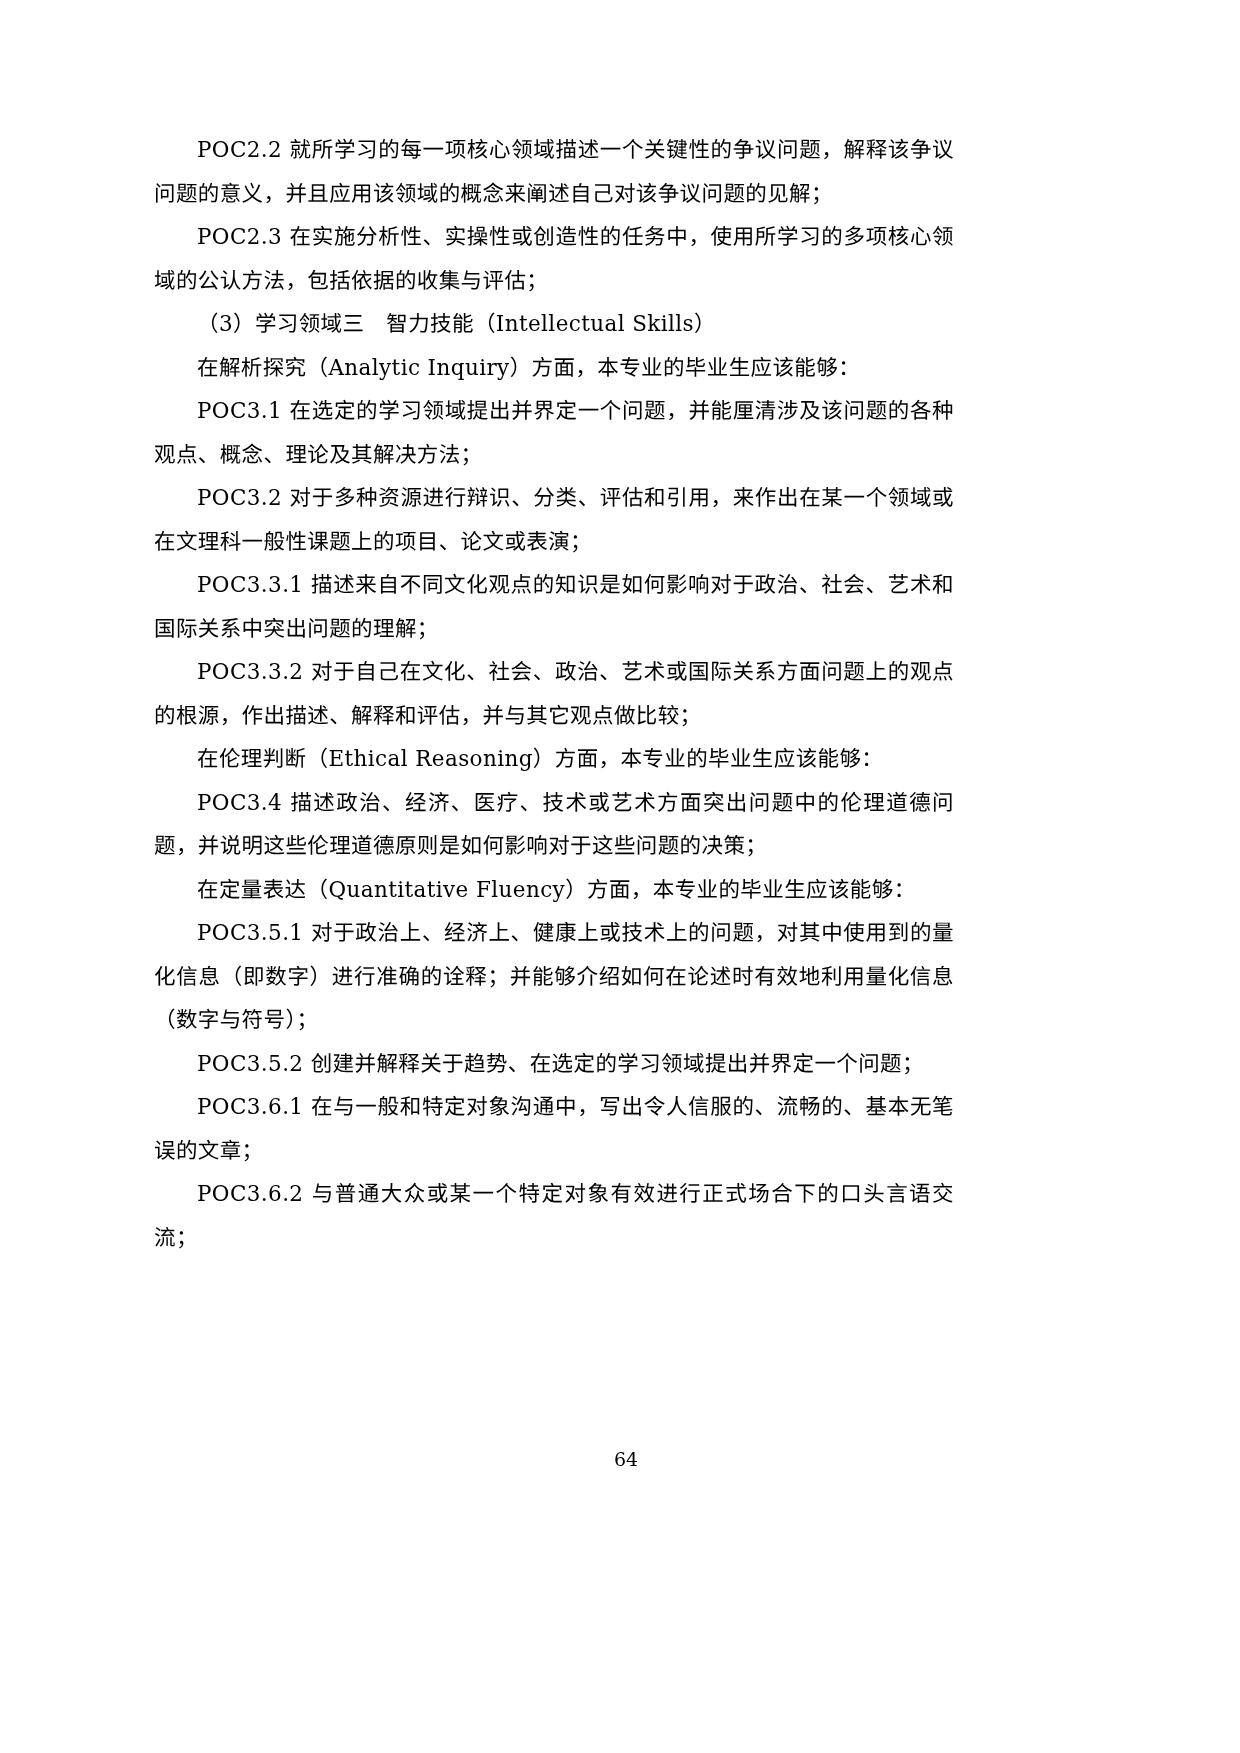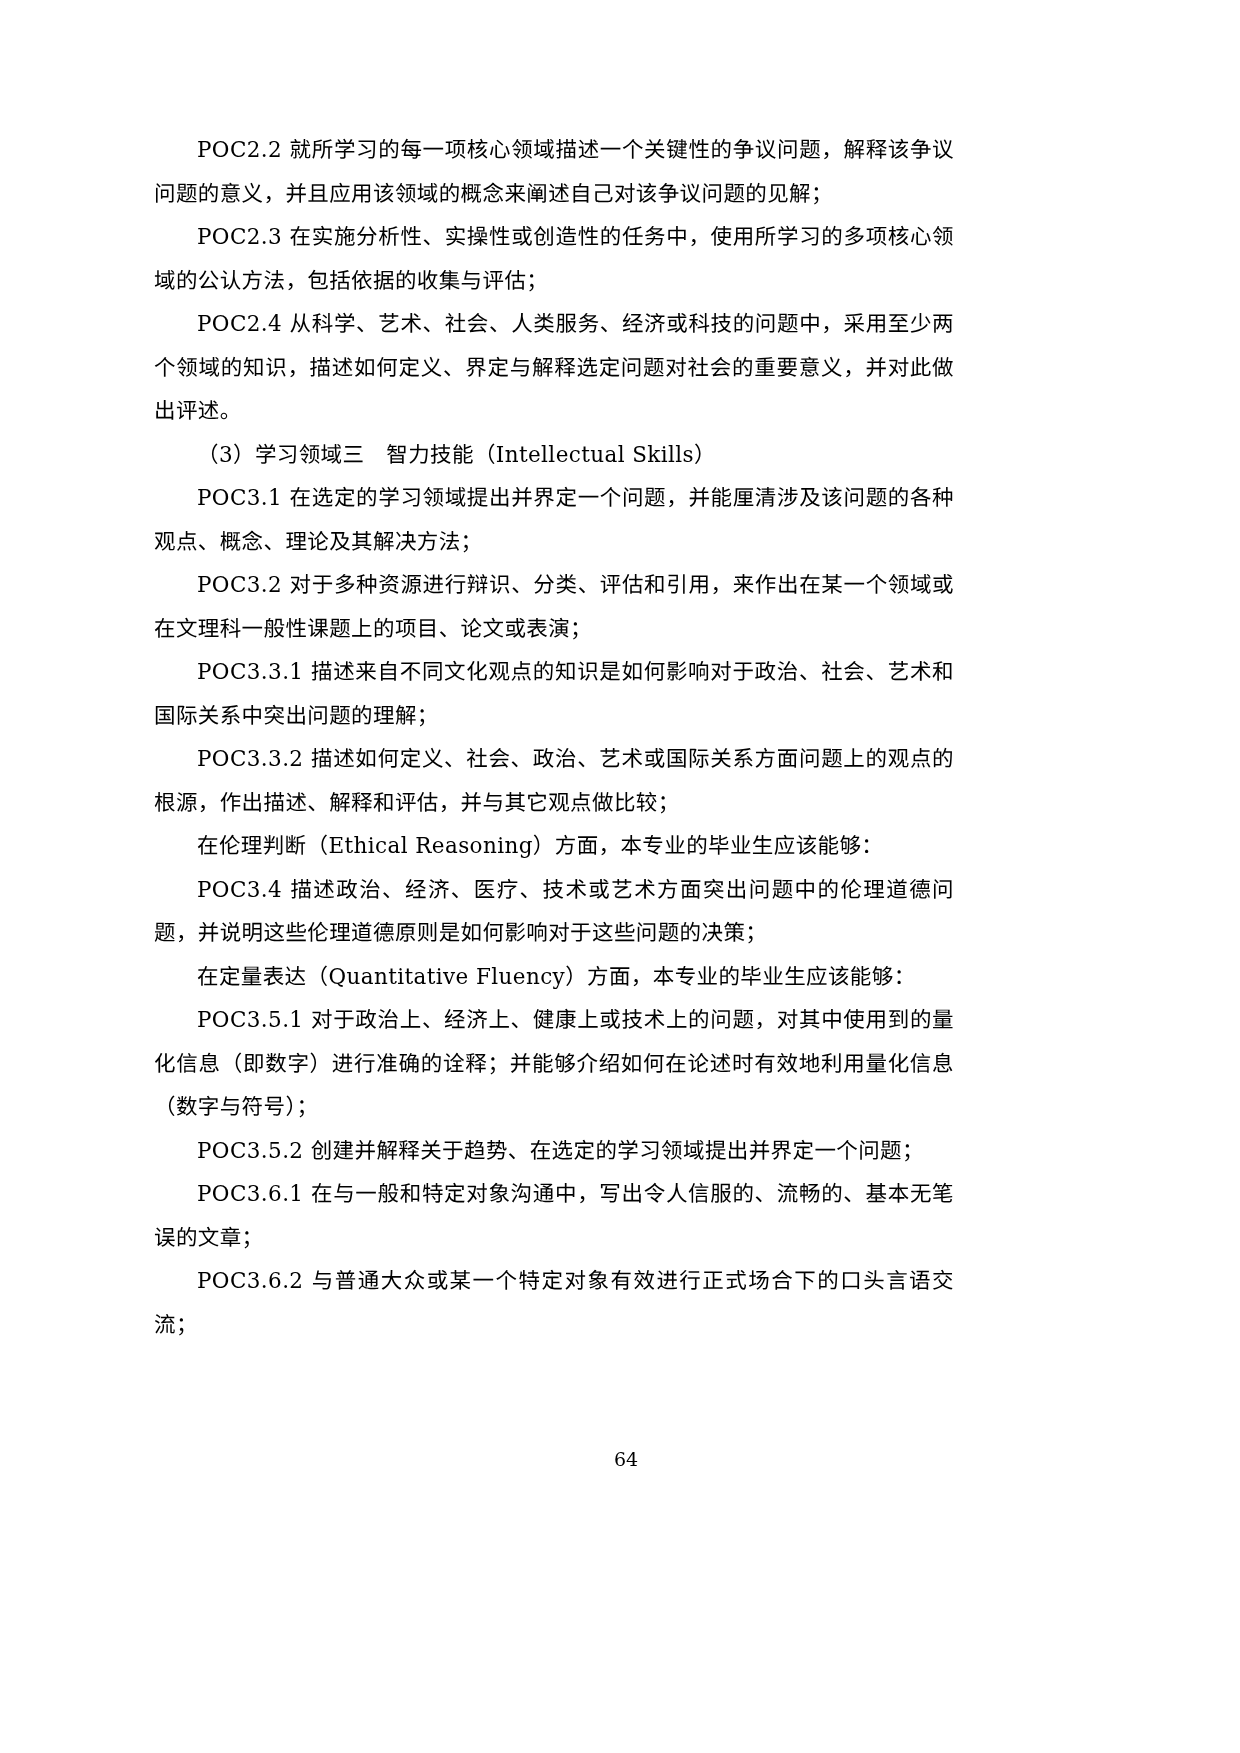--- a/index.html
+++ b/index.html
@@ -51,26 +51,26 @@
     color: #000000;
   }
 </style>
 </head>
 <body>
 
 <div class="page">
   <div class="content">
     <p class="para">POC2.2 就所学习的每一项核心领域描述一个关键性的争议问题，解释该争议问题的意义，并且应用该领域的概念来阐述自己对该争议问题的见解；</p>
     <p class="para">POC2.3 在实施分析性、实操性或创造性的任务中，使用所学习的多项核心领域的公认方法，包括依据的收集与评估；</p>
-    <p class="para">POC2.4 从科学、艺术、社会、人类服务、经济或科技的问题中，采用至少两个领域的知识，描述如何定义、界定与解释选定问题对社会的重要意义，并对此做出评述。</p>
     <p class="para">（3）学习领域三　智力技能（Intellectual Skills）</p>
+    <p class="para">在解析探究（Analytic Inquiry）方面，本专业的毕业生应该能够：</p>
     <p class="para">POC3.1 在选定的学习领域提出并界定一个问题，并能厘清涉及该问题的各种观点、概念、理论及其解决方法；</p>
     <p class="para">POC3.2 对于多种资源进行辩识、分类、评估和引用，来作出在某一个领域或在文理科一般性课题上的项目、论文或表演；</p>
     <p class="para">POC3.3.1 描述来自不同文化观点的知识是如何影响对于政治、社会、艺术和国际关系中突出问题的理解；</p>
-    <p class="para">POC3.3.2 描述如何定义、社会、政治、艺术或国际关系方面问题上的观点的根源，作出描述、解释和评估，并与其它观点做比较；</p>
+    <p class="para">POC3.3.2 对于自己在文化、社会、政治、艺术或国际关系方面问题上的观点的根源，作出描述、解释和评估，并与其它观点做比较；</p>
     <p class="para">在伦理判断（Ethical Reasoning）方面，本专业的毕业生应该能够：</p>
     <p class="para">POC3.4 描述政治、经济、医疗、技术或艺术方面突出问题中的伦理道德问题，并说明这些伦理道德原则是如何影响对于这些问题的决策；</p>
     <p class="para">在定量表达（Quantitative Fluency）方面，本专业的毕业生应该能够：</p>
     <p class="para">POC3.5.1 对于政治上、经济上、健康上或技术上的问题，对其中使用到的量化信息（即数字）进行准确的诠释；并能够介绍如何在论述时有效地利用量化信息（数字与符号）；</p>
     <p class="para">POC3.5.2 创建并解释关于趋势、在选定的学习领域提出并界定一个问题；</p>
     <p class="para">POC3.6.1 在与一般和特定对象沟通中，写出令人信服的、流畅的、基本无笔误的文章；</p>
     <p class="para">POC3.6.2 与普通大众或某一个特定对象有效进行正式场合下的口头言语交流；</p>
   </div>
   <div class="page-number">64</div>
 </div>

